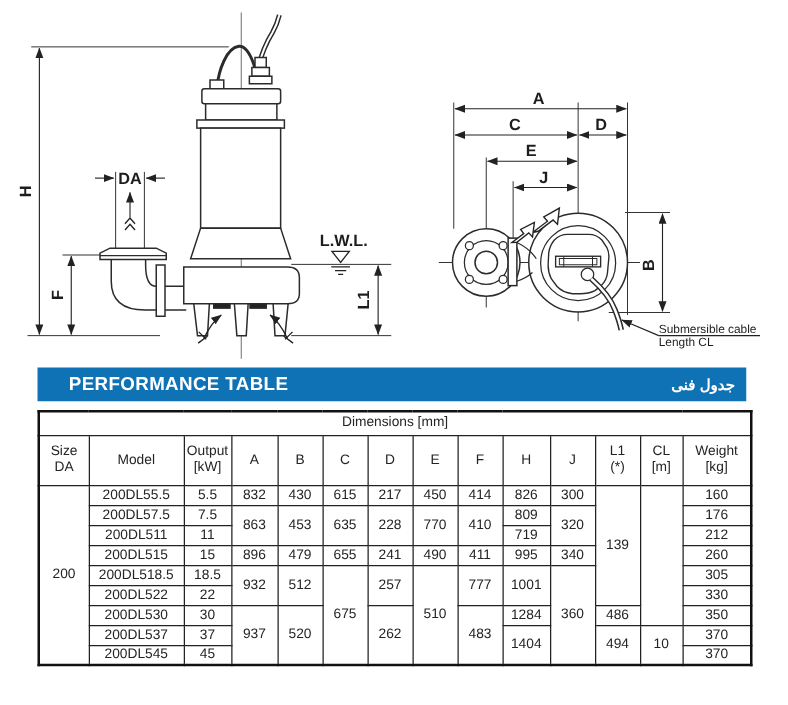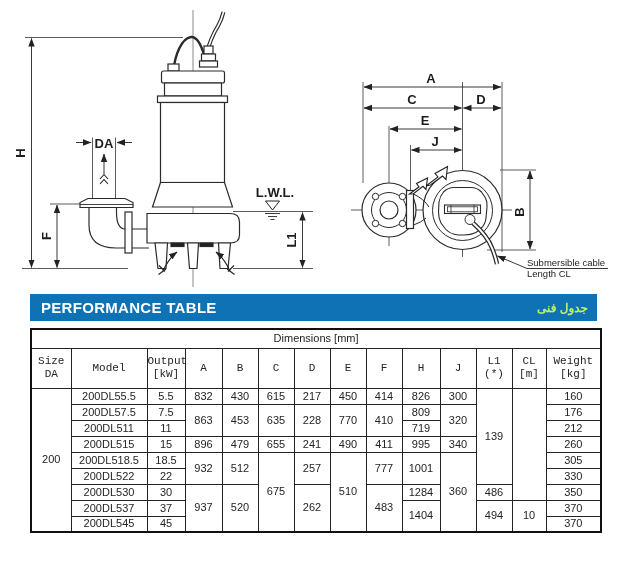--- a/index.html
+++ b/index.html
@@ -5,32 +5,32 @@
   html,body { margin:0; padding:0; background:#fff; }
   .page { position:relative; width:630px; height:564px; background:#ffffff; overflow:hidden;
           font-family:"Liberation Sans", sans-serif; }
   svg text { font-family:"Liberation Sans", sans-serif; fill:#1d1d1d; }
   .dimlbl { font-size:13px; font-weight:600; }
   .smalllbl { font-size:9.5px; font-weight:400; }
 
   .banner { position:absolute; left:30px; top:294px; width:567px; height:27px;
             display:flex; align-items:center; justify-content:space-between;
             background:#0f72b5; }
-  .banner .ttl { color:#fff; font-size:15px; font-weight:bold; letter-spacing:.3px; padding-left:11px; }
-  .banner .ttl-ar { color:#bef264; font-size:12px; font-weight:bold; padding-right:9px; direction:rtl; }
+  .banner .ttl { color:#fff; font-size:15px; font-weight:bold; letter-spacing:.3px; padding-left:25px; }
+  .banner .ttl-ar { color:#ffffff; font-size:12px; font-weight:bold; padding-right:9px; direction:rtl; }
 
   table.perf { position:absolute; left:30px; top:328px; width:570px;
                border-collapse:collapse; table-layout:fixed;
                border:2px solid #111;padding-left:36px; }
   table.perf th, table.perf td { border:1px solid #222; padding:0; text-align:center;
                font-size:11px; color:#242424; font-weight:400; line-height:1.15;
                overflow:hidden; }
   table.perf .pre { white-space:pre-line; }
   tr.r-dims { height:19px; }
-  tr.r-cols { height:40px;font-family:Liberation Mono, monospace; }
+  tr.r-cols { height:40px; }
   tr.r-data { height:16px; }
   td.model { text-align:left; padding-left:4px; }
 </style>
 </head>
 <body>
 
 <div class="page">
 
   <svg width="630" height="292" viewBox="0 0 630 292">
     <defs>

